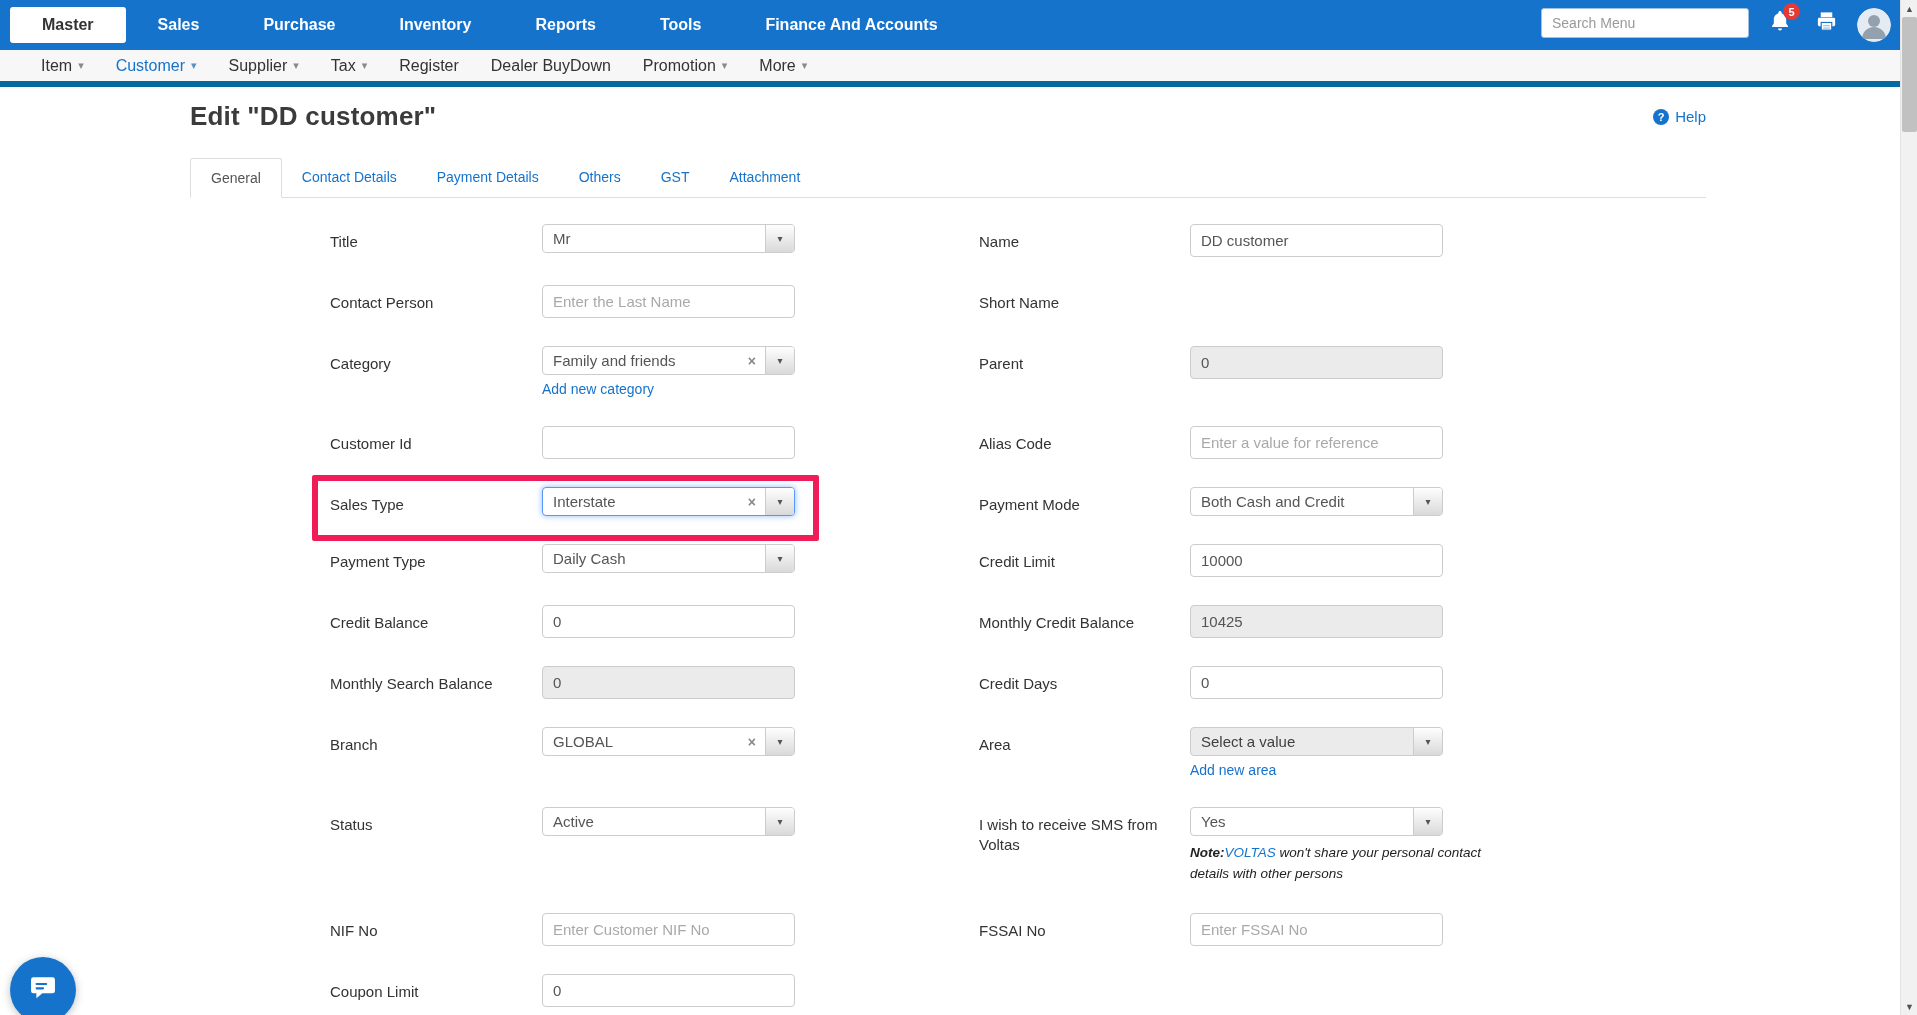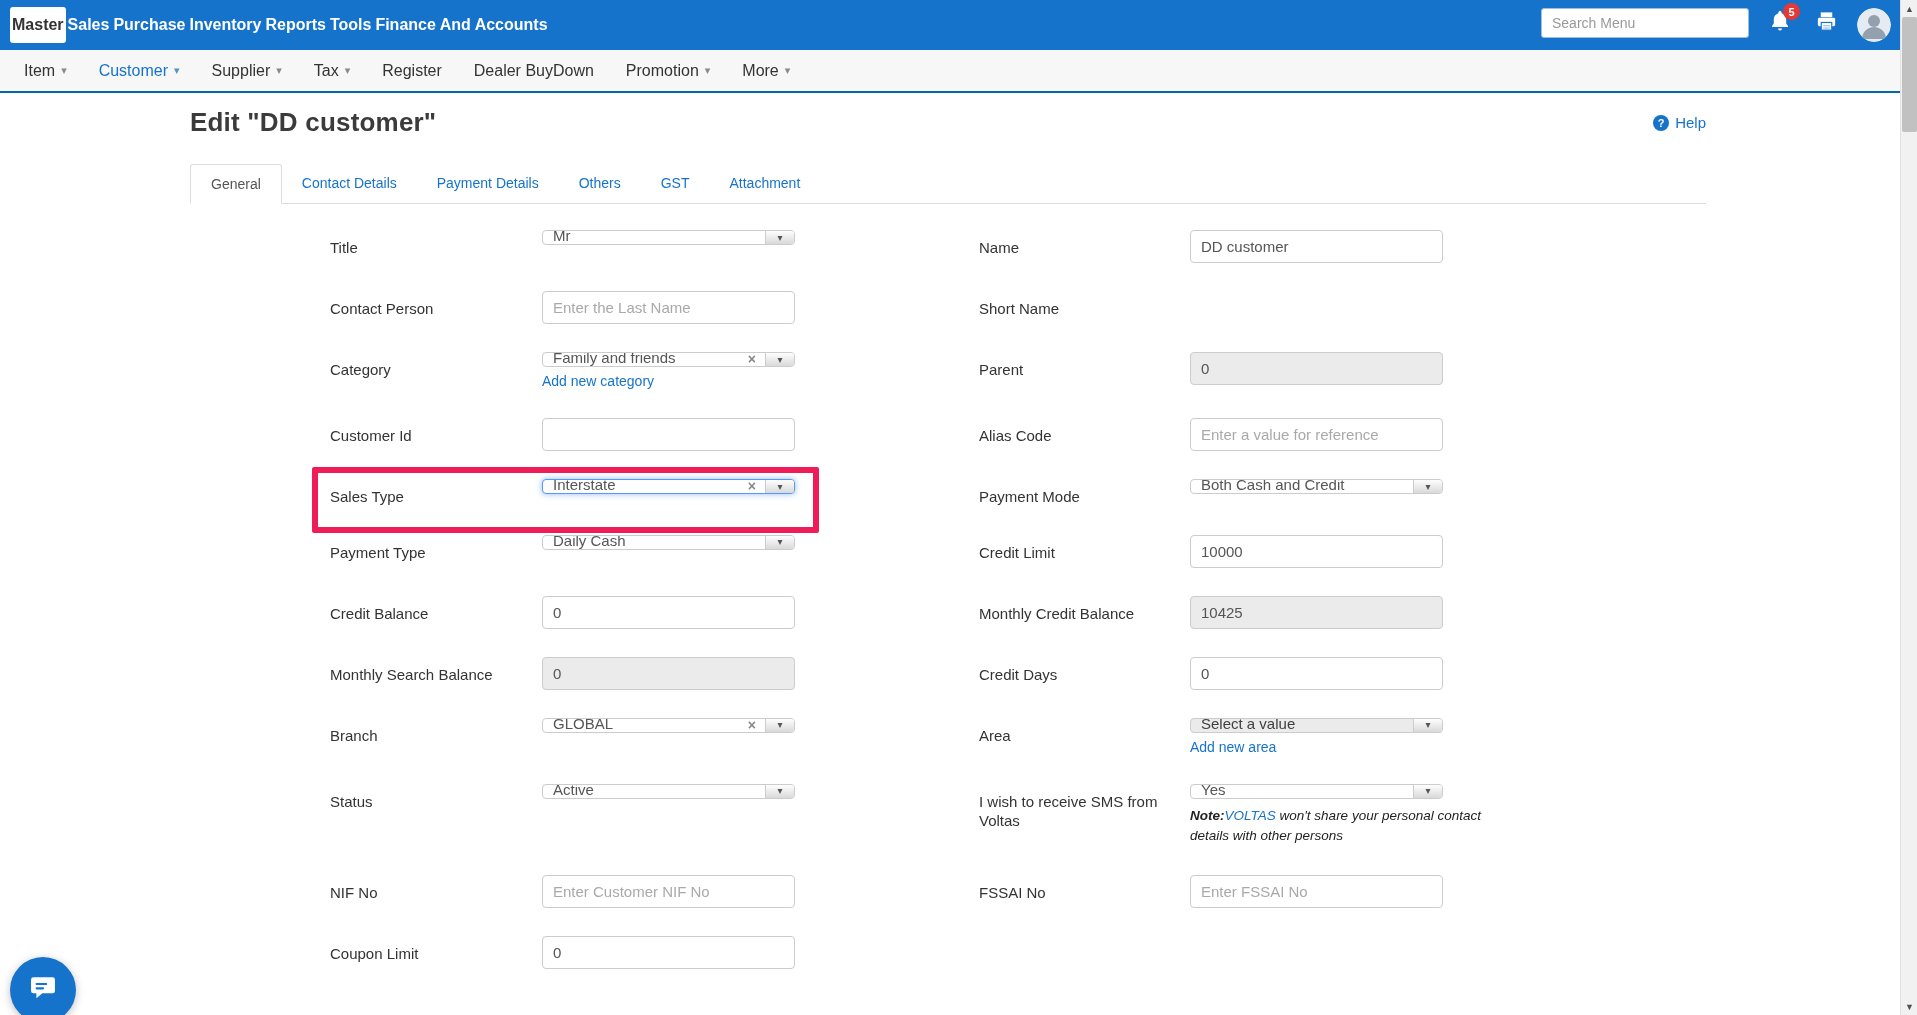--- a/index.html
+++ b/index.html
@@ -2,31 +2,31 @@
 <html><head>
 <meta charset="utf-8">
 <style>
   *{box-sizing:border-box;margin:0;padding:0}
   html,body{width:1917px;height:1015px;overflow:hidden}
   body{font-family:"Liberation Sans",sans-serif;background:#fff;position:relative}
 
   
   .topnav{height:50px;background:#1673cc;display:flex;align-items:center;padding:0 26px 0 10px}
   .tn-items{display:flex;align-items:center}
-  .tn-item{color:#fff;font-weight:700;font-size:16px;padding:9px 2px;border-radius:3px;cursor:pointer;white-space:nowrap}
+  .tn-item{color:#fff;font-weight:700;font-size:16px;padding:9px 32px;border-radius:3px;cursor:pointer;white-space:nowrap}
   .tn-item.active{background:#fff;color:#333}
   .tn-right{margin-left:auto;display:flex;align-items:flex-start;gap:16px}
   .search{width:208px;height:30px;border:1px solid #9fbfde;border-radius:3px;padding:0 10px;font-size:14px;color:#555;outline:none}
   .search::placeholder{color:#999}
   .icon-btn{position:relative;width:30px;height:30px;display:flex;align-items:center;justify-content:center;cursor:pointer}
   .badge{position:absolute;top:-5px;right:-5px;background:#e53935;color:#fff;font-size:11px;font-weight:700;min-width:17px;height:17px;border-radius:9px;display:flex;align-items:center;justify-content:center;padding:0 3px}
   .avatar{width:34px;height:34px;border-radius:50%;overflow:hidden;cursor:pointer;display:block}
 
   
-  .subnav{height:43px;background:#f7f7f7;border-bottom:2px solid #0369a1;display:flex;align-items:center;padding-left:8px}
+  .subnav{height:37px;background:#f7f7f7;border-bottom:6px solid #0369a1;display:flex;align-items:center;padding-left:25px}
   .sn-item{font-size:16px;color:#333;padding:0 16px;display:flex;align-items:center;gap:6px;cursor:pointer;white-space:nowrap;height:100%}
   .sn-item.active{color:#1673cc;font-weight:400}
   .caret{font-size:11px;color:#8a8a8a;line-height:1}
   .sn-item.active .caret{color:#5b91c4}
 
   
   .content{margin-left:190px;width:1516px}
   .page-header{margin-top:14px;display:flex;justify-content:space-between;align-items:center}
   .page-title{font-size:26px;font-weight:700;color:#3b3b3b;letter-spacing:.2px}
   .help-link{display:flex;align-items:center;gap:6px;color:#1673cc;font-size:15px;text-decoration:none;cursor:pointer}
@@ -37,21 +37,21 @@
   .tab.active{background:#fff;border:1px solid #ddd;border-bottom:1px solid #fff;border-radius:3px 3px 0 0;color:#555}
 
   
   .form-grid{margin-top:26px;margin-left:140px}
   .frow{display:grid;grid-template-columns:212px 437px 211px 1fr;position:relative;margin-bottom:28px;align-items:start}
   .flabel{font-size:15px;color:#333;padding-top:8px;padding-right:16px;line-height:1.3}
   .flabel.bold{font-weight:400}
   .tinput{width:253px;height:33px;border:1px solid #ccc;border-radius:4px;padding:12px 10px;font-size:15px;color:#555;outline:none;background:#fff}
   .tinput.dis{background:#ebebeb}
   .tinput::placeholder{color:#a9a9a9}
-  .sel{width:253px;height:15px;border:1px solid #ccc;border-radius:4px;background:#fff;display:flex;align-items:flex-end;cursor:pointer;overflow:hidden}
+  .sel{width:253px;height:29px;border:1px solid #ccc;border-radius:4px;background:#fff;display:flex;align-items:center;cursor:pointer;overflow:hidden}
   .sel.dis{background:#ebebeb}
   .sel.focus{border-color:#5897fb;box-shadow:0 0 6px rgba(88,151,251,.65)}
   .sel-val{flex:1;padding:0 6px 0 10px;font-size:15px;color:#555;white-space:nowrap;overflow:hidden}
   .sel-val.ph{color:#404040}
   .clear{color:#888;font-weight:700;font-size:14px;margin-right:9px;cursor:pointer;line-height:1}
   .sel-btn{width:29px;align-self:stretch;border-left:1px solid #ccc;background:linear-gradient(#fefefe,#d9d9d9);display:flex;align-items:center;justify-content:center;flex:none;cursor:pointer}
   .sel-caret{font-size:10px;color:#555;line-height:1}
   .add-link{display:inline-block;margin-top:6px;font-size:14px;color:#1673cc;text-decoration:none;cursor:pointer}
   .note{margin-top:7px;width:332px;font-size:13.5px;font-style:italic;color:#222;line-height:1.55}
   .note-bold{font-weight:700}

